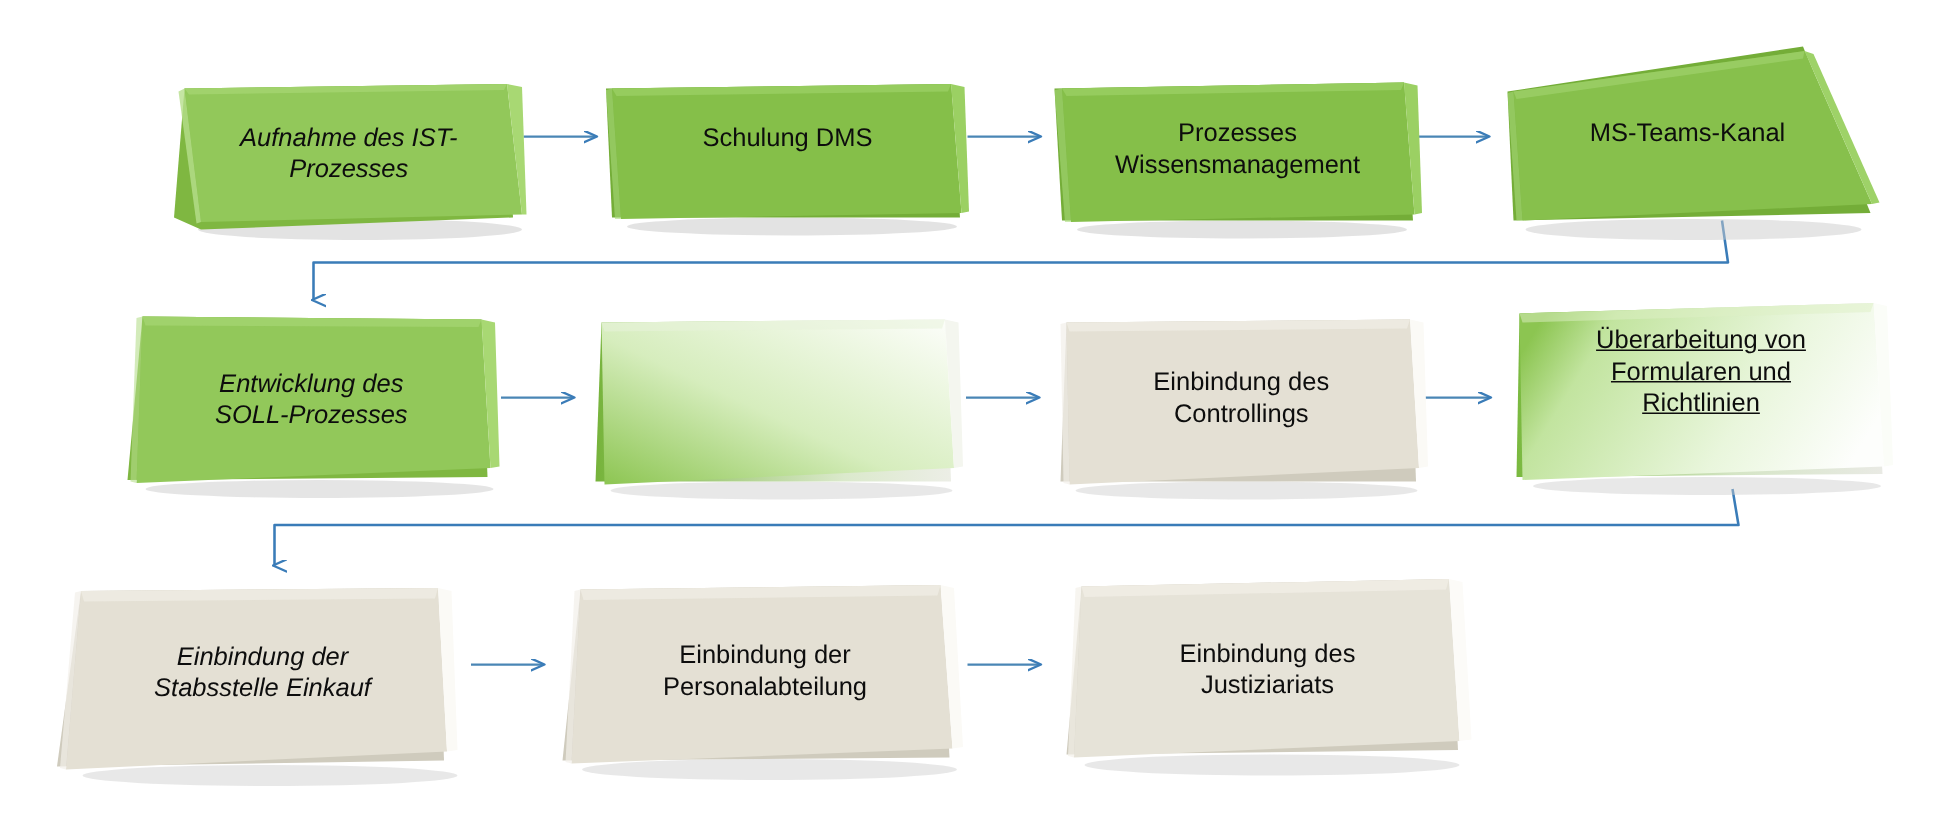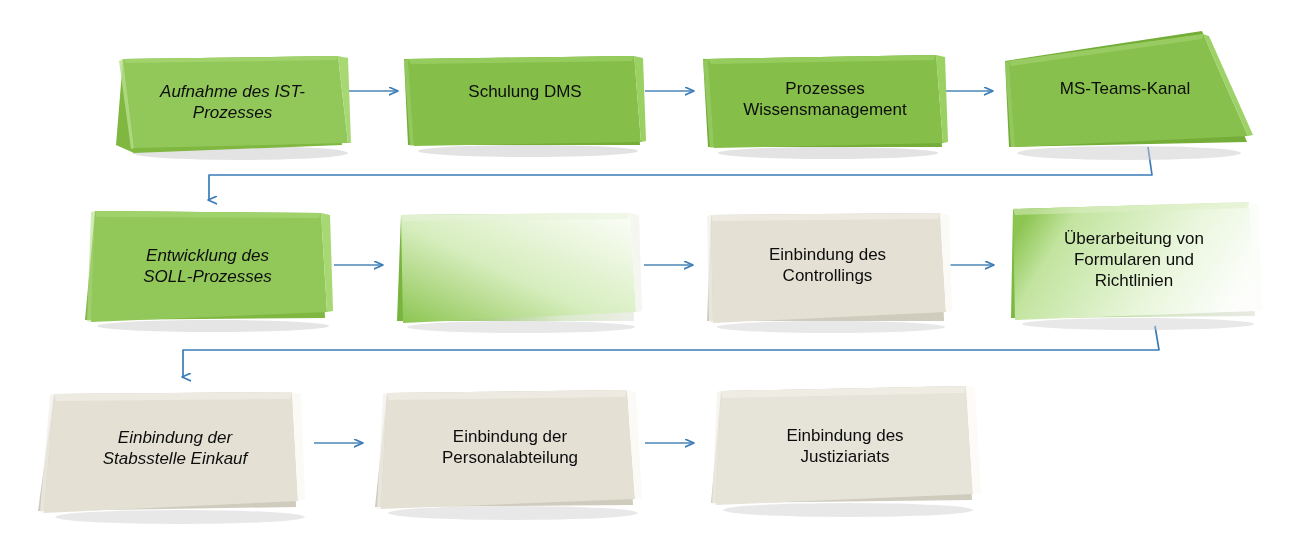--- a/index.html
+++ b/index.html
@@ -218,21 +218,21 @@
           <stop offset="60%" stop-color="#d5e5c6"></stop>
           <stop offset="100%" stop-color="#e9eae4"></stop>
         </linearGradient>
       </defs>
       <ellipse cx="138" cy="128" rx="116" ry="6" fill="#cccccc" opacity="0.45"></ellipse>
       <path d="M11,122 L13,13 L249,6 L255,120 Z" fill="url(#g-form-b)"></path>
       <path d="M13,13 L249,6 L256,115 L15,124 Z" fill="url(#g-form)"></path>
       <path d="M249,6 L258,8 L262,114 L256,115 Z" fill="#fbfdf8"></path>
       <path d="M13,13 L249,6 L247,12 L15,19 Z" fill="#ddf0c6" opacity="0.5"></path>
     </svg>
-    <div class="label" style="top:32px;">Überarbeitung von
+    <div class="label" style="top:20px;text-decoration:underline;">Überarbeitung von
 Formularen und
 Richtlinien</div>
   </div>
 
   <div class="node italic" style="left:30px; top:375px; width:290px; height:150px; z-index:2;">
     <svg viewBox="0 0 290 150" preserveAspectRatio="none">
       <ellipse cx="150" cy="142" rx="125" ry="7" fill="#cccccc" opacity="0.45"></ellipse>
       <path d="M8,136 L24,19 L262,17 L266,132 Z" fill="#cfcbbd"></path>
       <path d="M24,19 L262,17 L268,126 L14,138 Z" fill="#e4e0d4"></path>
       <path d="M262,17 L271,19 L275,125 L268,126 Z" fill="#fbfaf6"></path>

